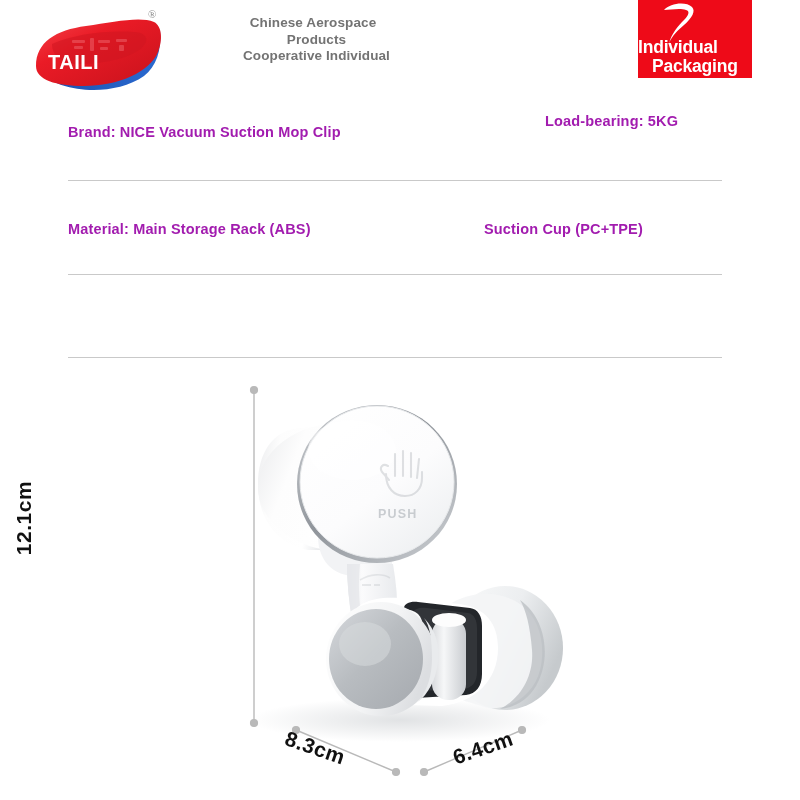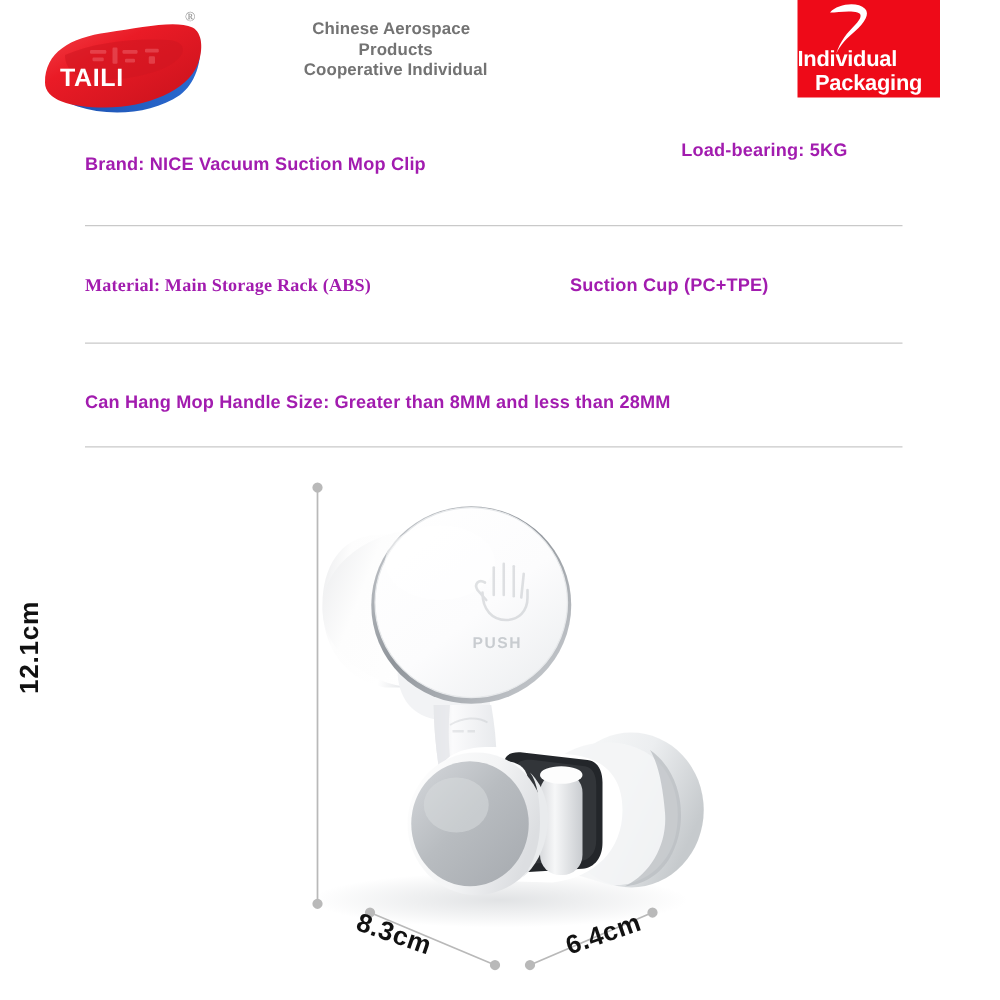--- a/index.html
+++ b/index.html
@@ -155,27 +155,26 @@
 
   <div class="specs">
 
     <div class="spec-row" style="height:90px">
       <div class="spec-cell" style="left:68px; top:22px;">Brand: NICE Vacuum Suction Mop Clip</div>
       <div class="spec-cell" style="left:545px; top:11px;">Load-bearing: 5KG</div>
       <div class="spec-line" style="top:78px;"></div>
     </div>
 
     <div class="spec-row" style="height:94px">
-      <div class="spec-cell" style="left:68px; top:29px;font-family:Liberation Serif, serif;">Material: Main Storage Rack (ABS)</div>
-      <div class="spec-cell" style="left:456px; top:29px;">Suction Cup (PC+TPE)</div>
+      <div class="spec-cell" style="left:68px; top:29px;">Material: Main Storage Rack (ABS)</div>
+      <div class="spec-cell" style="left:484px; top:29px;">Suction Cup (PC+TPE)</div>
       <div class="spec-line" style="top:82px;"></div>
     </div>
 
     <div class="spec-row" style="height:84px">
-      <div class="spec-cell" style="left:68px; top:28px;">Can Hang Mop Handle Size: Greater than 8MM and less than 28MM</div>
       <div class="spec-line" style="top:71px;"></div>
     </div>
   </div>
 
   <div class="figure">
 
     <svg class="product-svg" viewBox="0 0 800 432">
       <defs>
         <linearGradient id="cupSide" x1="0" y1="0" x2="1" y2="0.3">
           <stop offset="0%" stop-color="#e9eaec"></stop>

